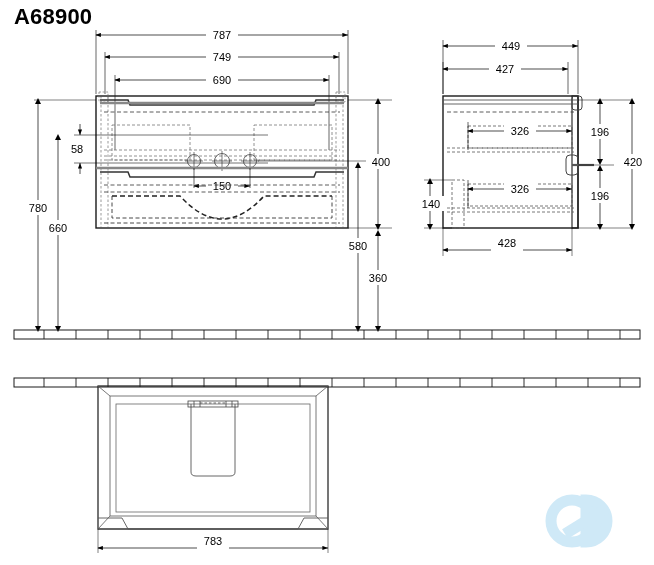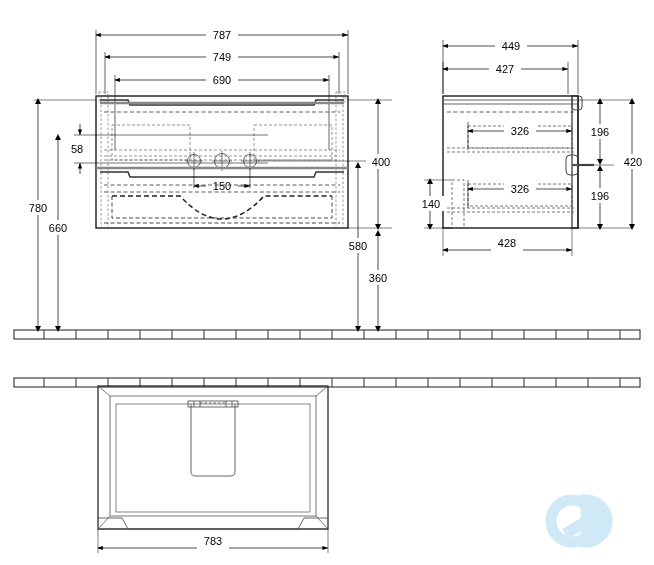--- a/index.html
+++ b/index.html
@@ -11,20 +11,21 @@
     font-size:22px;font-weight:bold;color:#000;letter-spacing:0.2px;
   }
   svg{display:block;}
   text{font-family:"Liberation Sans","DejaVu Sans",sans-serif;font-size:11px;fill:#000;}
 </style>
 </head>
 <body>
 
 <div id="drawing">
 
+  <div class="title">A68900</div>
 
   <svg width="654" height="565" viewBox="0 0 654 565">
 
     <defs>
       <marker id="ar" markerWidth="9" markerHeight="9" refX="8" refY="3" orient="auto" markerUnits="strokeWidth">
         <path d="M0,0 L8,3 L0,6 z" fill="#000"></path>
       </marker>
       <marker id="arS" markerWidth="9" markerHeight="9" refX="1" refY="3" orient="auto" markerUnits="strokeWidth">
         <path d="M8,0 L0,3 L8,6 z" fill="#000"></path>
       </marker>

